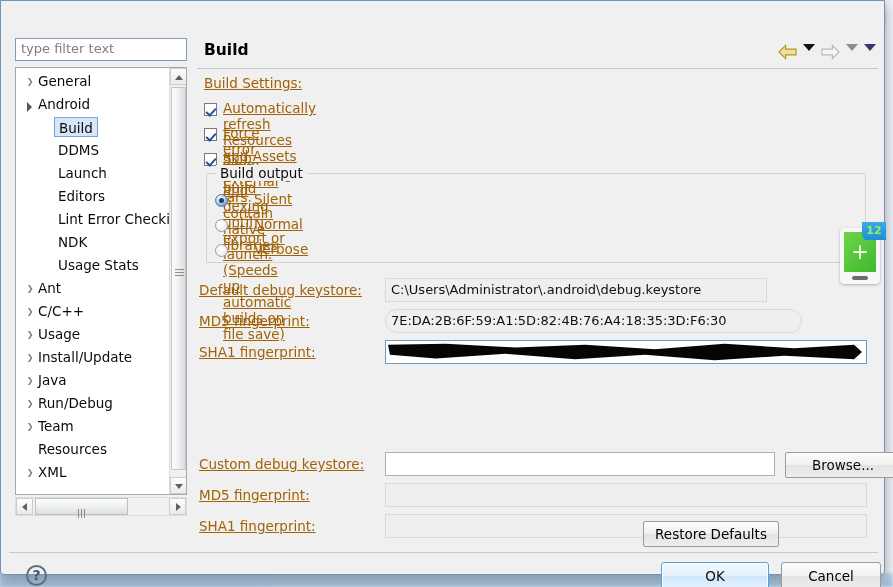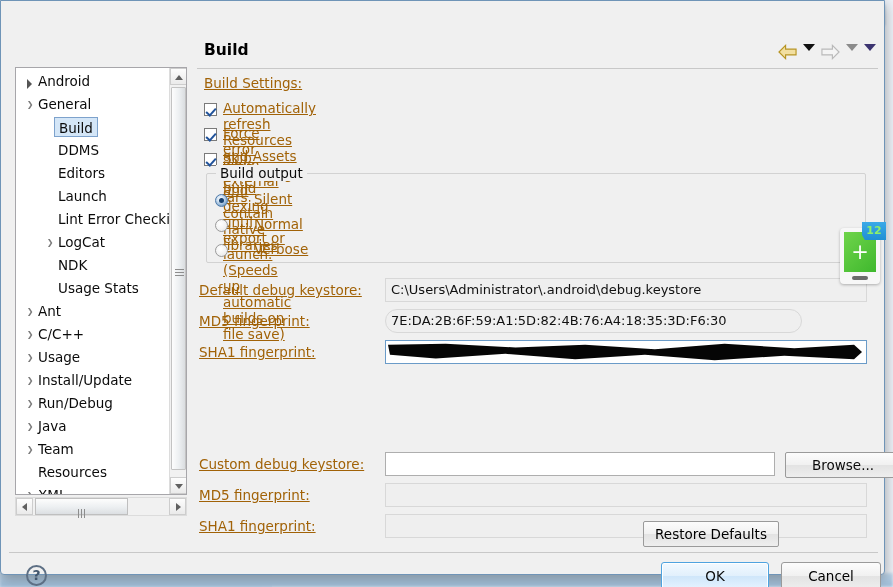--- a/index.html
+++ b/index.html
@@ -355,51 +355,48 @@
   <div id="bg-minibtn"></div>
   <div id="bg-bottomstrip"></div>
 </div>
 
 <div id="dialog">
 
 
   <div id="dlgbody">
 
     <div id="leftpane">
+      <div id="filterbox">type filter text</div>
 
       <div id="treebox">
         <div id="treelist">
             <div class="trow lvl0">
+              <span class="arrow collapsed"></span>
+              <span class="tlabel">General</span>
+            </div>
+            <div class="trow lvl0">
               <span class="arrow expanded"></span>
               <span class="tlabel">Android</span>
             </div>
-            <div class="trow lvl0">
-              <span class="arrow collapsed"></span>
-              <span class="tlabel">General</span>
-            </div>
             <div class="trow lvl1 sel">
               <span class="tlabel">Build</span>
             </div>
             <div class="trow lvl1">
               <span class="tlabel">DDMS</span>
             </div>
             <div class="trow lvl1">
+              <span class="tlabel">Launch</span>
+            </div>
+            <div class="trow lvl1">
               <span class="tlabel">Editors</span>
-            </div>
-            <div class="trow lvl1">
-              <span class="tlabel">Launch</span>
             </div>
             <div class="trow lvl1">
               <span class="tlabel">Lint Error Checking</span>
             </div>
             <div class="trow lvl1">
-              <span class="arrow collapsed"></span>
-              <span class="tlabel">LogCat</span>
-            </div>
-            <div class="trow lvl1">
               <span class="tlabel">NDK</span>
             </div>
             <div class="trow lvl1">
               <span class="tlabel">Usage Stats</span>
             </div>
             <div class="trow lvl0">
               <span class="arrow collapsed"></span>
               <span class="tlabel">Ant</span>
             </div>
             <div class="trow lvl0">
@@ -409,25 +406,25 @@
             <div class="trow lvl0">
               <span class="arrow collapsed"></span>
               <span class="tlabel">Usage</span>
             </div>
             <div class="trow lvl0">
               <span class="arrow collapsed"></span>
               <span class="tlabel">Install/Update</span>
             </div>
             <div class="trow lvl0">
               <span class="arrow collapsed"></span>
+              <span class="tlabel">Java</span>
+            </div>
+            <div class="trow lvl0">
+              <span class="arrow collapsed"></span>
               <span class="tlabel">Run/Debug</span>
-            </div>
-            <div class="trow lvl0">
-              <span class="arrow collapsed"></span>
-              <span class="tlabel">Java</span>
             </div>
             <div class="trow lvl0">
               <span class="arrow collapsed"></span>
               <span class="tlabel">Team</span>
             </div>
             <div class="trow lvl0">
               <span class="tlabel">Resources</span>
             </div>
             <div class="trow lvl0">
               <span class="arrow collapsed"></span>
@@ -524,21 +521,21 @@
               <div class="radiorow" style="top: 66px;">
                 <span class="radio"></span>
                 <span class="lbl">Verbose</span>
               </div>
             </div>
         </div>
 
         <div id="field-group">
             <div class="frow" style="top: 209px; width: 700px;">
               <span class="flabel lbl">Default debug keystore:</span>
-              <div class="ftext readonly" style="left: 188px; width: 482px;">C:\Users\Administrator\.android\debug.keystore</div>
+              <div class="ftext readonly" style="left: 188px; width: 382px;">C:\Users\Administrator\.android\debug.keystore</div>
             </div>
             <div class="frow" style="top: 240px; width: 700px;">
               <span class="flabel lbl">MD5 fingerprint:</span>
               <div class="ftext readonly" style="left: 188px; width: 417px; border-radius: 12px;">7E:DA:2B:6F:59:A1:5D:82:4B:76:A4:18:35:3D:F6:30</div>
             </div>
             <div class="frow" style="top: 271px; width: 700px;">
               <span class="flabel lbl">SHA1 fingerprint:</span>
               <div class="ftext focused" style="left: 188px; width: 482px;">
                 <svg id="redaction" viewBox="0 0 482 24" preserveAspectRatio="none">
                   <path d="M2 4 L60 3 L130 7 L200 4 L270 9 L340 3 L410 8 L470 4 L478 12 L470 20 L400 16 L330 21 L260 15 L190 20 L120 14 L50 19 L4 15 Z" fill="#050505"></path>

